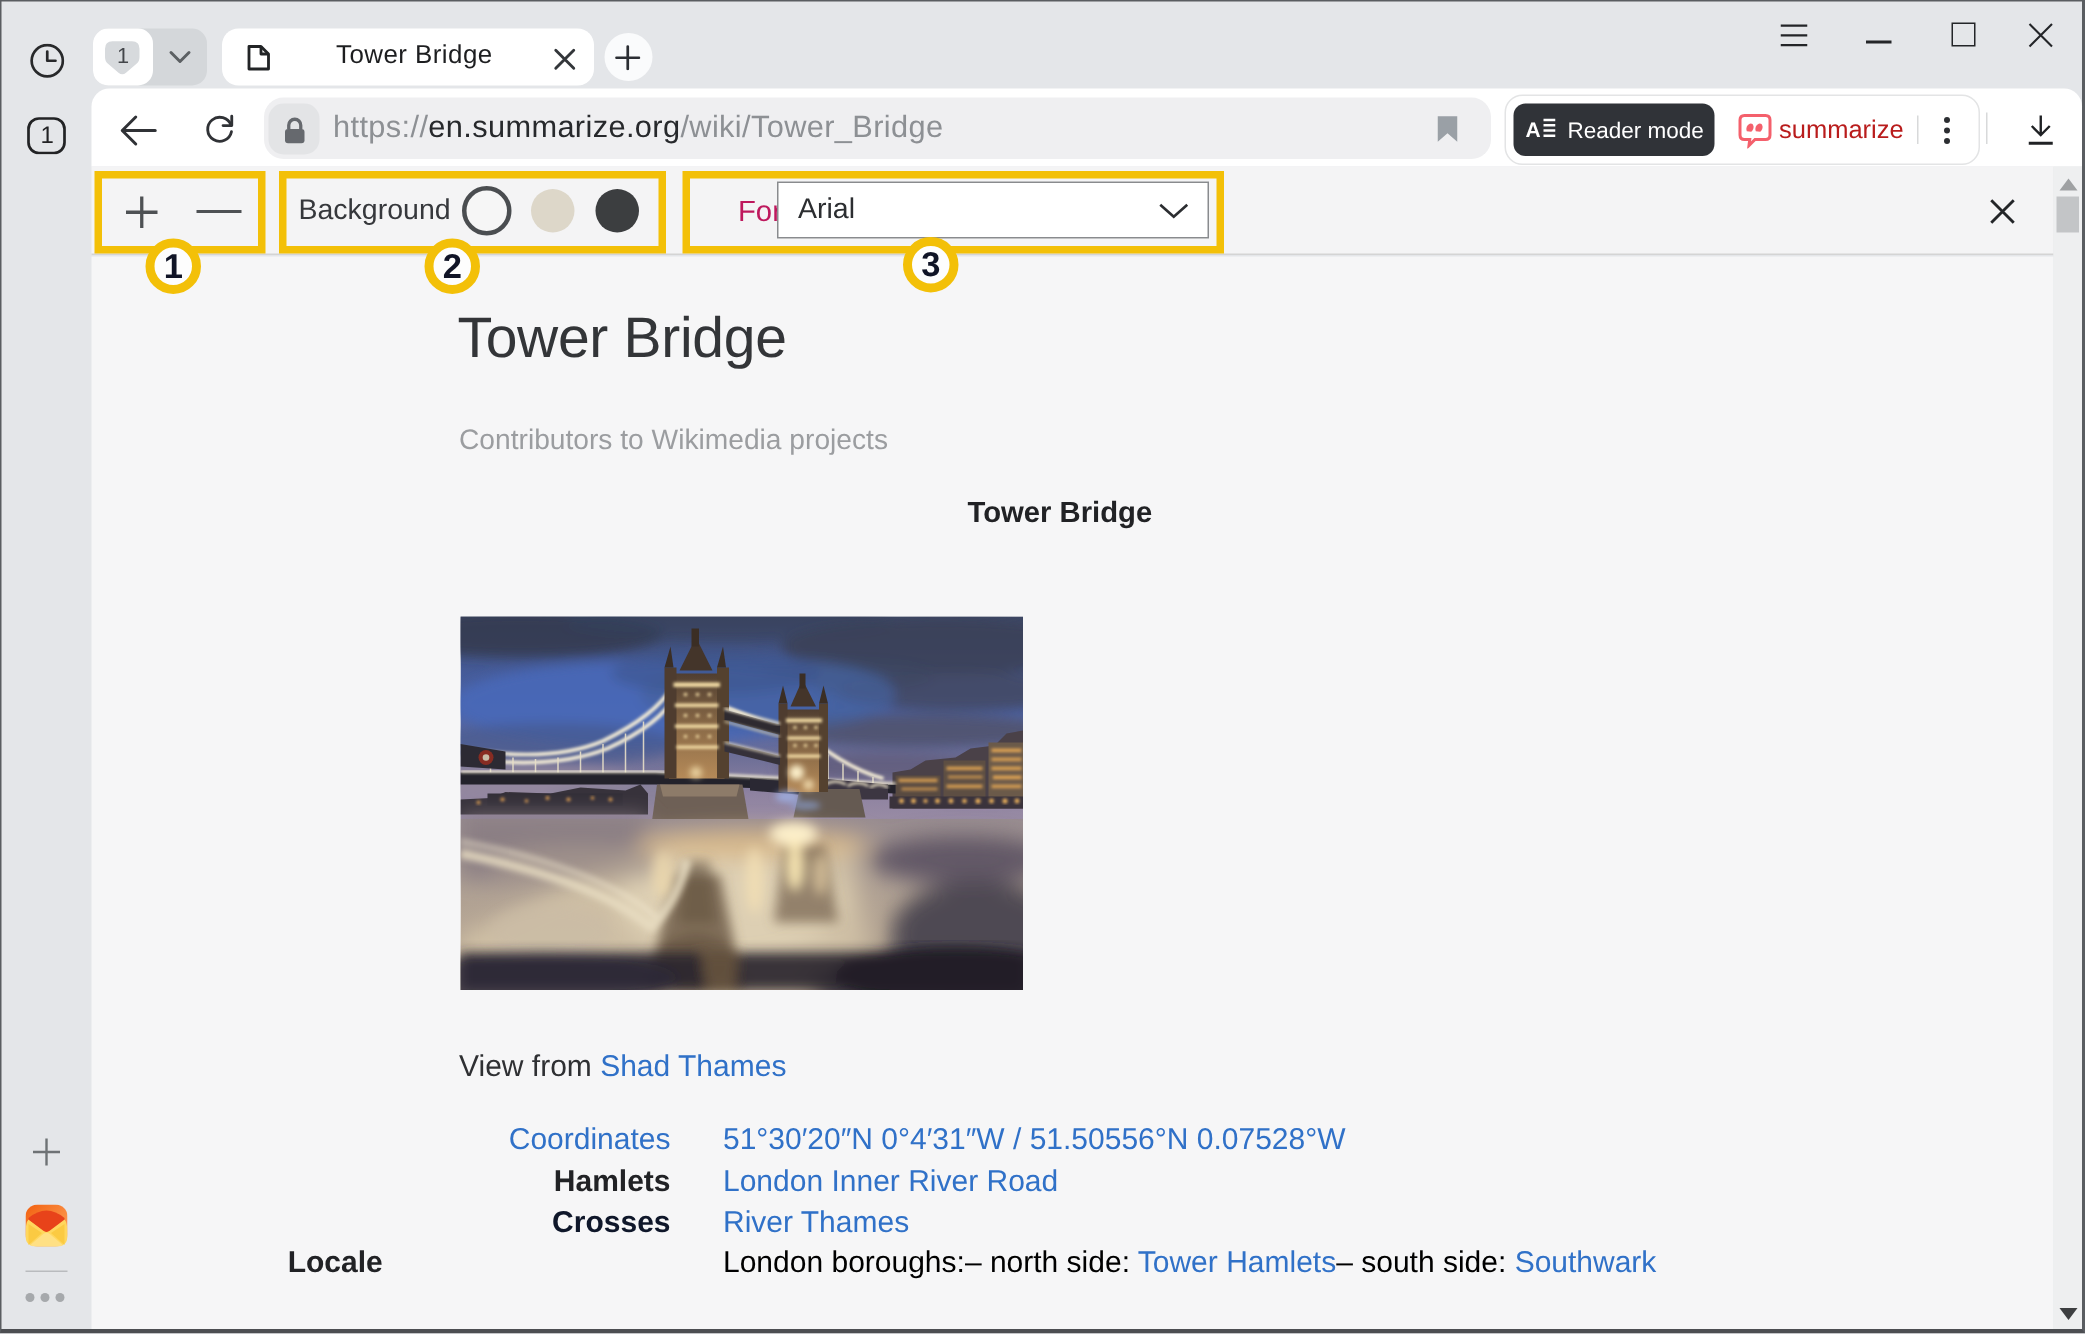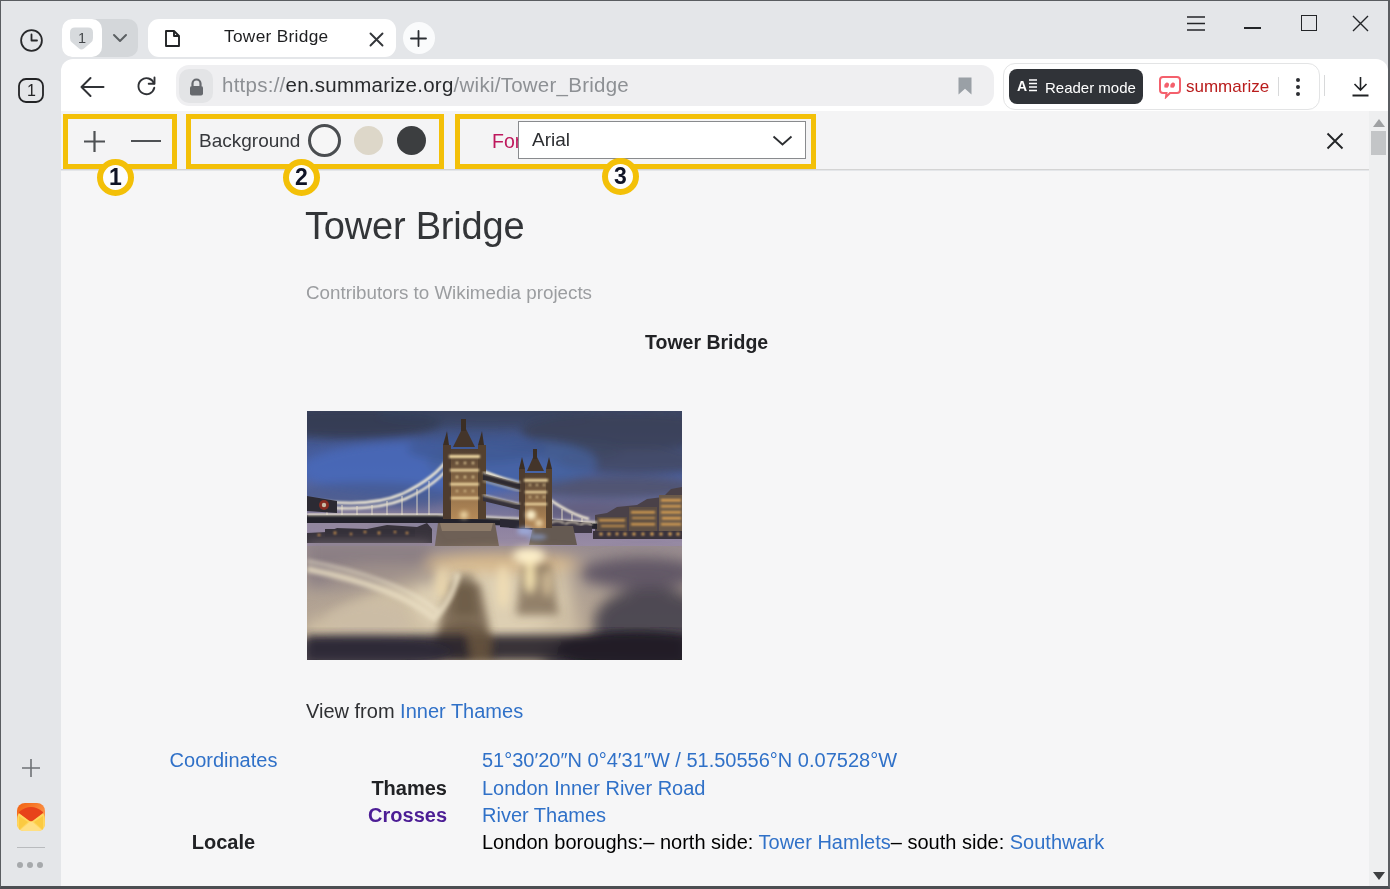--- a/index.html
+++ b/index.html
@@ -398,34 +398,34 @@
     <ellipse cx="330" cy="240" rx="80" ry="20" fill="#201d26" opacity=".9"></ellipse>
     <path d="M160 224 L185 224 L183 249 L164 249 Z" fill="#8a6f48" opacity=".55"></path>
   </g>
 
   <g>
     <path d="M0 85 L30 90 L30 102 L0 100 Z" fill="#2c2a33"></path>
     <circle cx="17" cy="94" r="5" fill="#872c22"></circle>
     <circle cx="17" cy="94" r="2.2" fill="#c8bda8"></circle>
   </g>
 </svg>
-<div class="icon" style="left:306px;top:700px;font-size:20px;color:#2f3033">View from <a>Inner Thames</a></div>
+<div class="icon" style="left:306px;top:700px;font-size:20px;color:#2f3033">View from <a>Shad Thames</a></div>
 <div class="icon" style="left:0;top:747px;width:1390px">
   <table style="border-collapse:collapse;font-size:20px">
     <tbody>
         <tr>
-          <td style="width:447px;text-align:center;padding:2.2px 0"><a>Coordinates</a></td>
+          <td style="width:447px;text-align:right;padding:2.2px 0"><a>Coordinates</a></td>
           <td style="padding:2.2px 0 2.2px 35px"><a>51°30′20″N 0°4′31″W / 51.50556°N 0.07528°W</a></td>
         </tr>
     <tr>
-          <td style="text-align:right;font-weight:bold;color:#212225;padding:2.2px 0">Thames</td>
+          <td style="text-align:right;font-weight:bold;color:#212225;padding:2.2px 0">Hamlets</td>
           <td style="padding:2.2px 0 2.2px 35px"><a>London Inner River Road</a></td>
         </tr>
     <tr>
-          <td style="text-align:right;font-weight:bold;color:#4c1d95;padding:2.2px 0">Crosses</td>
+          <td style="text-align:right;font-weight:bold;color:#0f172a;padding:2.2px 0">Crosses</td>
           <td style="padding:2.2px 0 2.2px 35px"><a>River Thames</a></td>
         </tr>
     <tr>
           <td style="text-align:center;font-weight:bold;color:#212225;padding:2.2px 0">Locale</td>
           <td style="padding:2.2px 0 2.2px 35px">London boroughs:– north side: <a>Tower Hamlets</a>– south side: <a>Southwark</a></td>
         </tr>
   </tbody>
     </table>
 </div>
 

